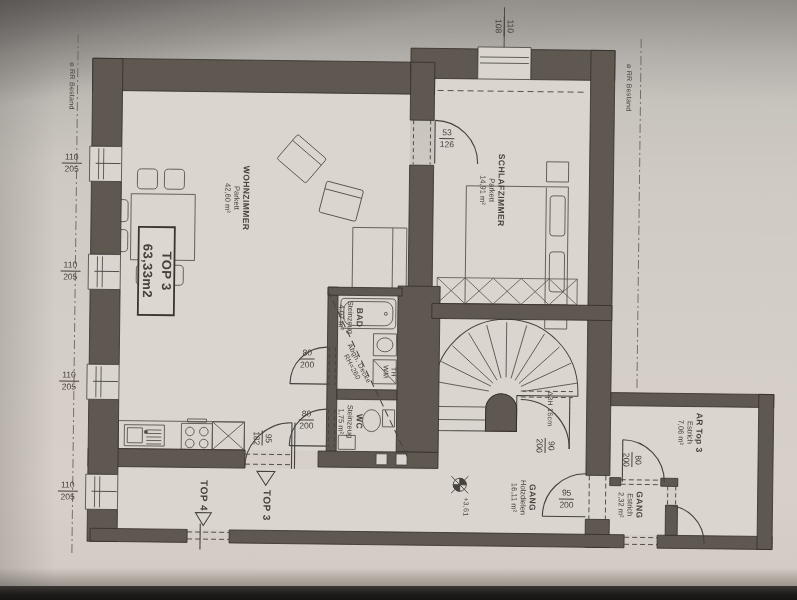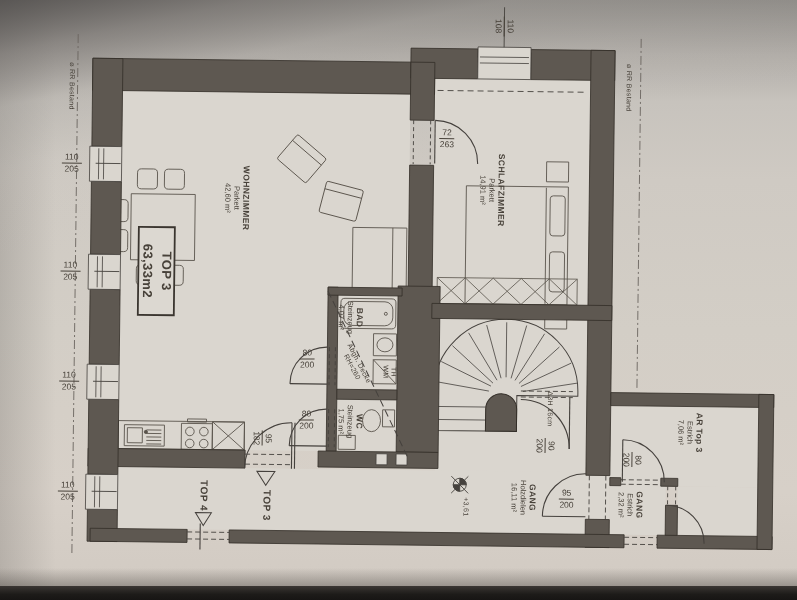--- a/index.html
+++ b/index.html
@@ -353,22 +353,22 @@
     </div>
     <div class="fr" style="left:70px;top:495px">
       <span class="n">110</span>
       <span>205</span>
     </div>
     <div class="fr rot" style="left:501px;top:25px">
       <span class="n">110</span>
       <span>108</span>
     </div>
     <div class="fr" style="left:445px;top:138px">
-      <span class="n">72</span>
-      <span>263</span>
+      <span class="n">53</span>
+      <span>126</span>
     </div>
     <div class="fr" style="left:308px;top:360px">
       <span class="n">80</span>
       <span>200</span>
     </div>
     <div class="fr" style="left:308px;top:421px">
       <span class="n">80</span>
       <span>200</span>
     </div>
     <div class="fr rot" style="left:264px;top:440px">

